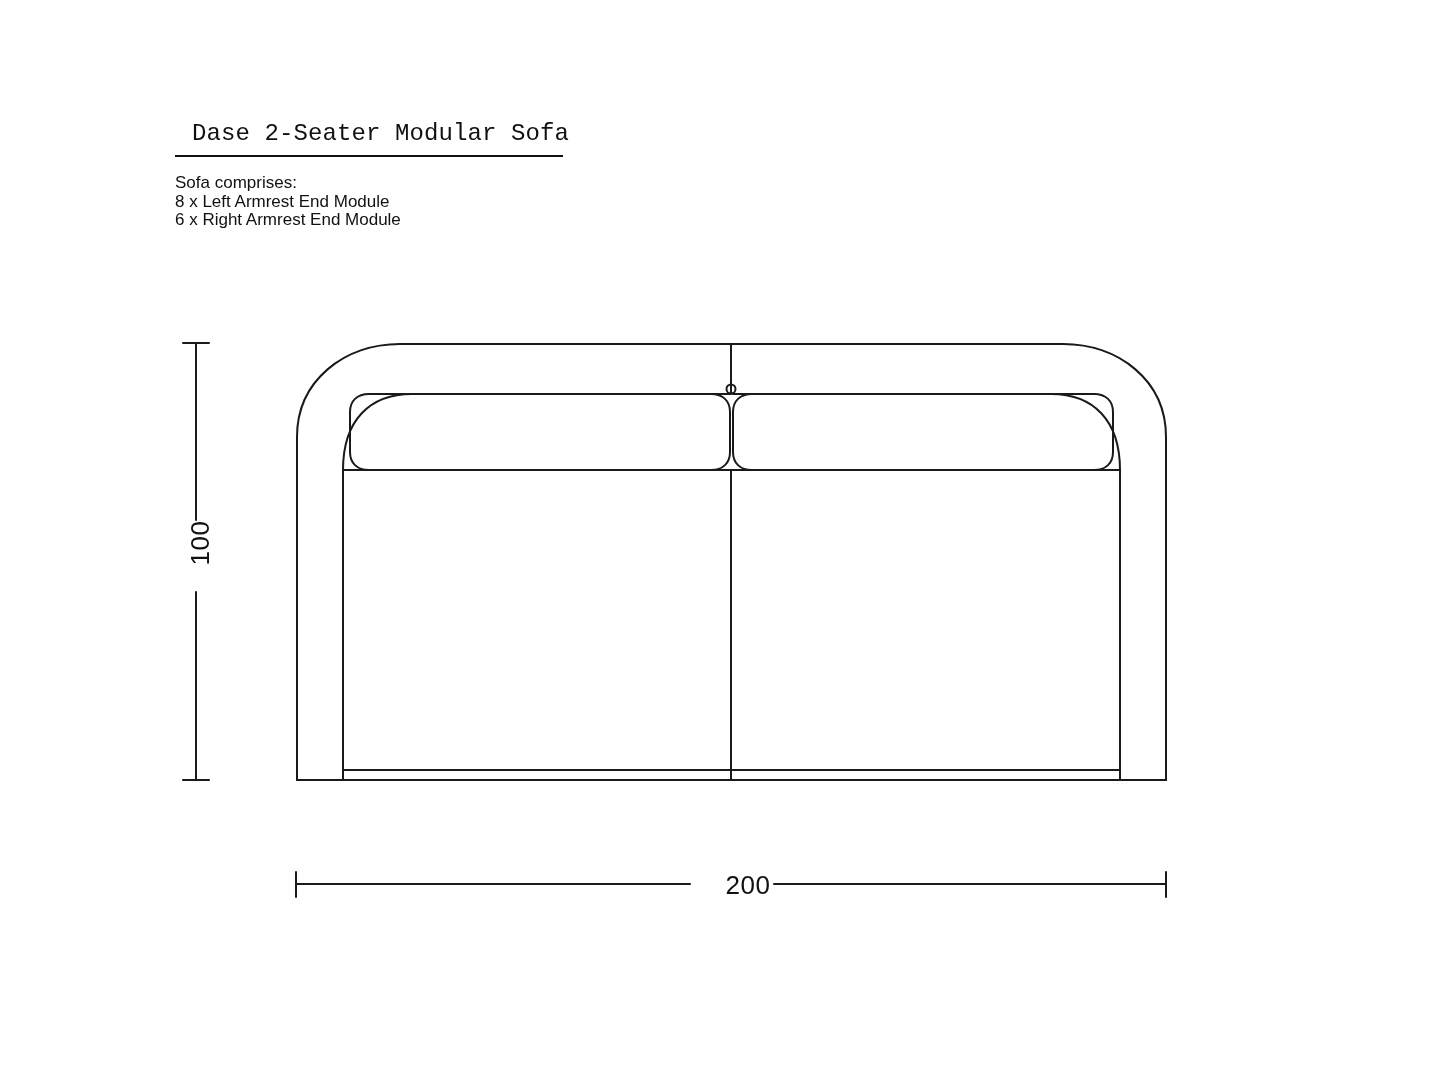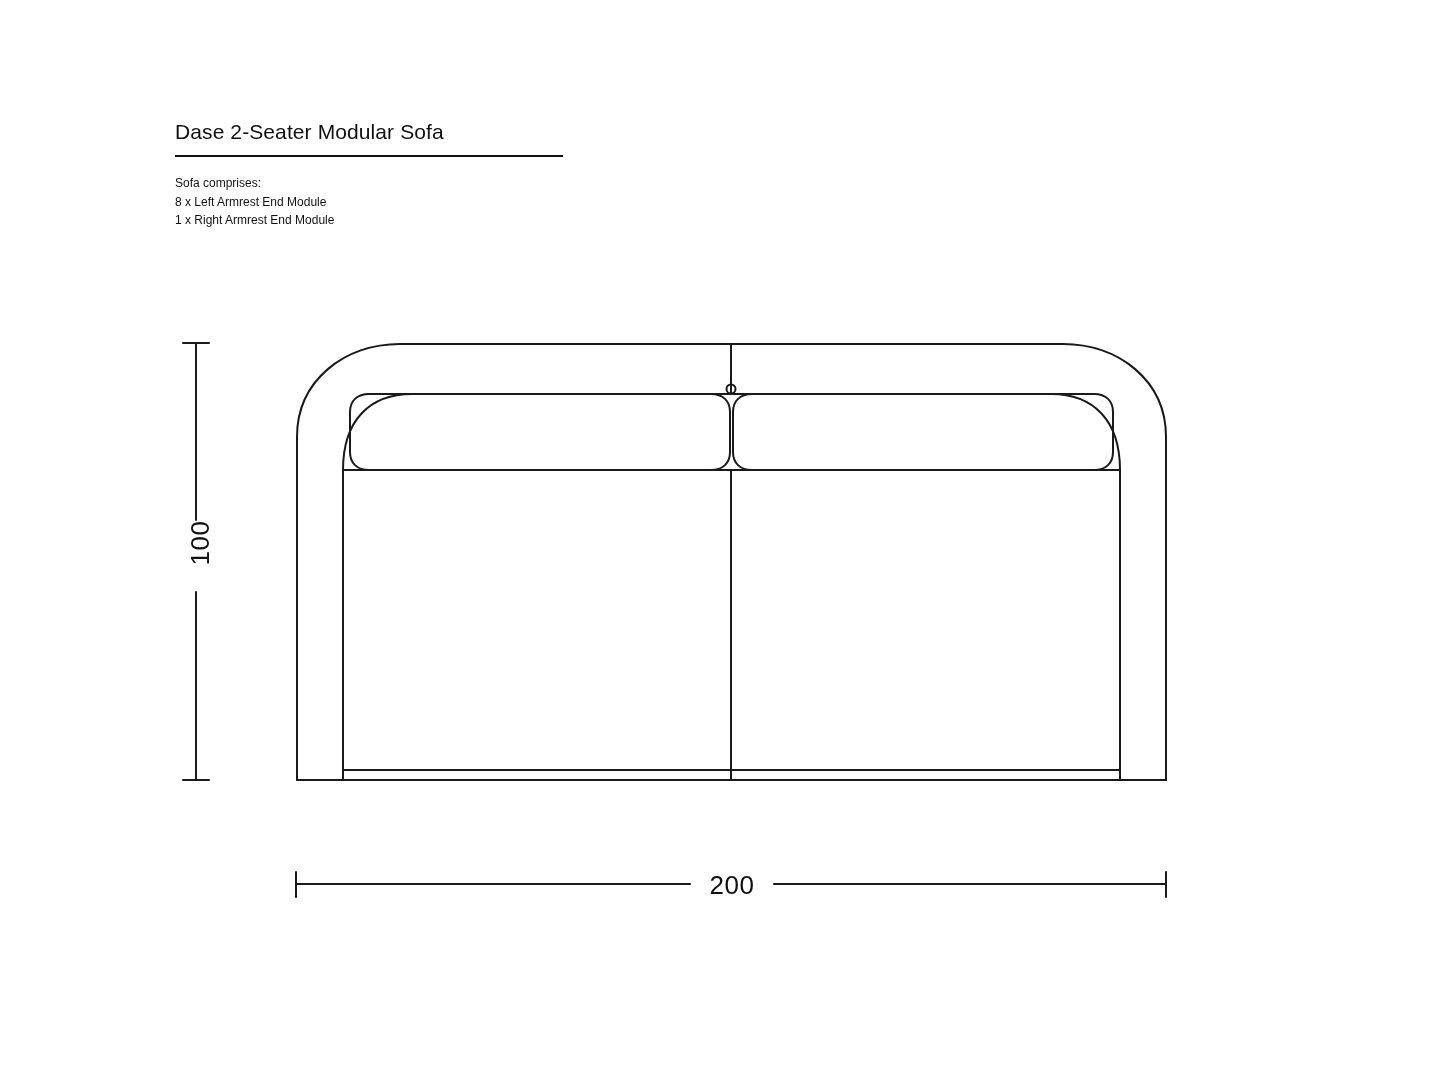--- a/index.html
+++ b/index.html
@@ -14,41 +14,42 @@
     color: #111111;
     position: relative;
     overflow: hidden;
   }
   .page {
     position: absolute;
     inset: 0;
   }
   .title {
     position: absolute;
-    left: 175px;
+    left: 192px;
     top: 120px;
-    font-size: 21px;
+    font-size: 24px;
     font-weight: 400;
     letter-spacing: 0.1px;
     color: #111111;
     white-space: nowrap;
+    font-family: Liberation Mono, monospace;
   }
   .title-rule {
     position: absolute;
     left: 175px;
     top: 155px;
     width: 388px;
     height: 1.6px;
     background: #111111;
   }
   .comprises {
     position: absolute;
     left: 175px;
     top: 174px;
-    font-size: 12px;
+    font-size: 17px;
     line-height: 18.6px;
     color: #111111;
     white-space: nowrap;
   }
   .comprises div {
     white-space: nowrap;
   }
   .drawing {
     position: absolute;
     left: 0;
@@ -64,38 +65,38 @@
   }
   .dim-height {
     left: 178px;
     top: 528px;
     width: 44px;
     text-align: center;
     transform-origin: center center;
     transform: rotate(-90deg);
   }
   .dim-width {
-    left: 700px;
+    left: 716px;
     top: 870px;
     width: 64px;
     text-align: center;
   }
 </style>
 </head>
 <body>
 
 <div class="page">
 
   <div class="title">Dase 2-Seater Modular Sofa</div>
   <div class="title-rule"></div>
 
   <div class="comprises">
     <div>Sofa comprises:</div>
     <div>8 x Left Armrest End Module</div>
-    <div>1 x Right Armrest End Module</div>
+    <div>6 x Right Armrest End Module</div>
   </div>
 
   <svg class="drawing" viewBox="0 0 1445 1087">
     <g fill="none" stroke="#1a1a1a" stroke-width="2" stroke-linecap="round" stroke-linejoin="round">
 
       <g>
         <line x1="196" y1="343" x2="196" y2="520"></line>
         <line x1="196" y1="592" x2="196" y2="780"></line>
         <line x1="183" y1="343" x2="209" y2="343"></line>
         <line x1="183" y1="780" x2="209" y2="780"></line>

